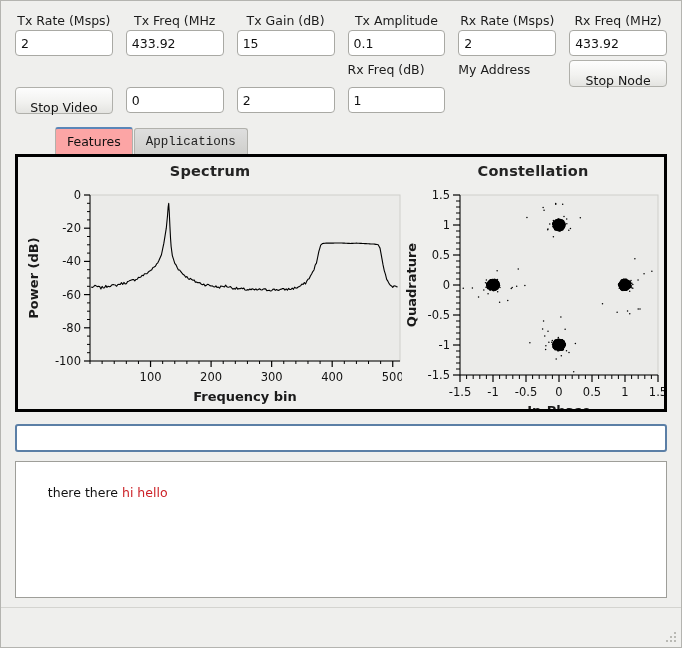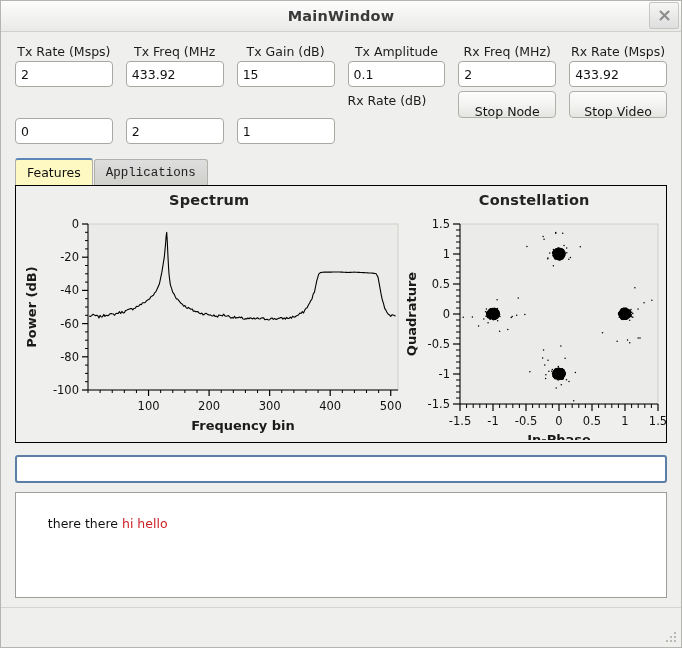--- a/index.html
+++ b/index.html
@@ -86,33 +86,34 @@
     height: 26px; padding: 0 11px;
     display: flex; align-items: center;
     font-size: 12.5px; color: #111;
     border: 1px solid #b1b1ac;
     border-bottom: none;
     border-radius: 3px 3px 0 0;
     cursor: pointer;
     position: relative;
   }
   .tab.active {
-    background: #fef9c3;
+    background: #fca5a5;
     border-top: 2px solid #5a86b8;
     height: 27px;
     z-index: 2;
+    margin-left: 40px;
   }
   .tab.inactive {
     background: linear-gradient(to bottom, #dedede, #cfcfcc);
     margin-left: 1px;
     color: #222;
     font-family: Liberation Mono, monospace;
   }
   #tabpanel {
-    border: 1px solid #000000;
+    border: 3px solid #000000;
     background: #efefed;
     margin: 0 14px;
     height: 258px;
     flex: 0 0 258px;
     position: relative;
     overflow: hidden;
   }
   .plots { display: flex; height: 100%; }
   .plot-cell { position: relative; overflow: hidden; }
   .plot-cell.left  { width: 390px; }
@@ -158,50 +159,43 @@
     position: relative;
     margin-top: 9px;
   }
   #grip { position: absolute; right: 3px; bottom: 3px; }
 </style>
 </head>
 <body>
 
 <div id="window">
 
-  <div id="titlebar">
-    <div id="title-text">MainWindow</div>
-    <div id="close-btn">
-      <svg width="11" height="11" viewBox="0 0 11 11" aria-hidden="true">
-        <path d="M1.5 1.5 L9.5 9.5 M9.5 1.5 L1.5 9.5" stroke="#8c8c8c" stroke-width="2.1" stroke-linecap="round" fill="none"></path>
-      </svg>
-    </div>
-  </div>
 
   <div id="controls">
     <div class="ctl-grid">
 
       <div class="field-label lbl-center">Tx Rate (Msps)</div>
       <div class="field-label lbl-center">Tx Freq (MHz</div>
       <div class="field-label lbl-center">Tx Gain (dB)</div>
       <div class="field-label lbl-center">Tx Amplitude</div>
+      <div class="field-label lbl-center">Rx Rate (Msps)</div>
       <div class="field-label lbl-center">Rx Freq (MHz)</div>
-      <div class="field-label lbl-center">Rx Rate (Msps)</div>
 
       <input class="txt-input" type="text" value="2" style="">
       <input class="txt-input" type="text" value="433.92" style="">
       <input class="txt-input" type="text" value="15" style="">
       <input class="txt-input" type="text" value="0.1" style="">
       <input class="txt-input" type="text" value="2" style="">
       <input class="txt-input" type="text" value="433.92" style="">
 
       <div class="spacer-cell"></div>
       <div class="spacer-cell"></div>
       <div class="spacer-cell"></div>
-      <div class="field-label">Rx Rate (dB)</div>
+      <div class="field-label">Rx Freq (dB)</div>
+      <div class="field-label">My Address</div>
 
       <button class="btn">Stop Node</button>
       <button class="btn">Stop Video</button>
       <input class="txt-input" type="text" value="0" style="">
       <input class="txt-input" type="text" value="2" style="">
       <input class="txt-input" type="text" value="1" style="">
     </div>
   </div>
 
   <div id="tabs-wrap">

